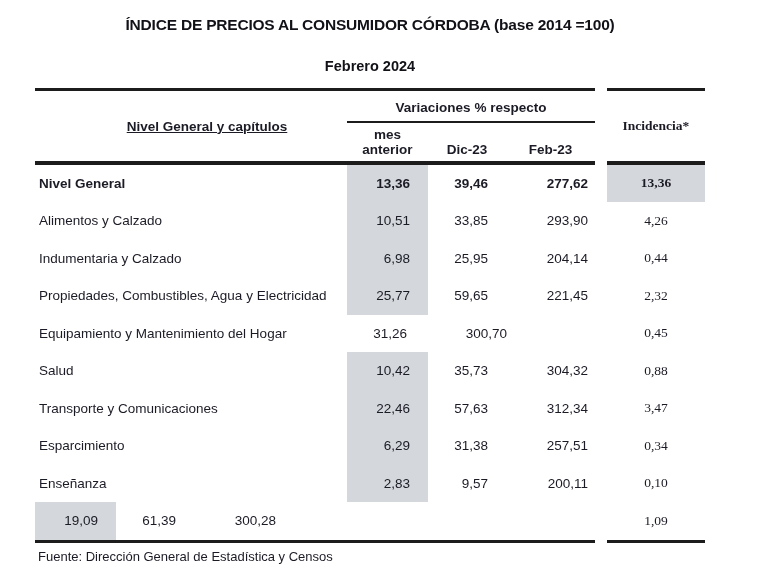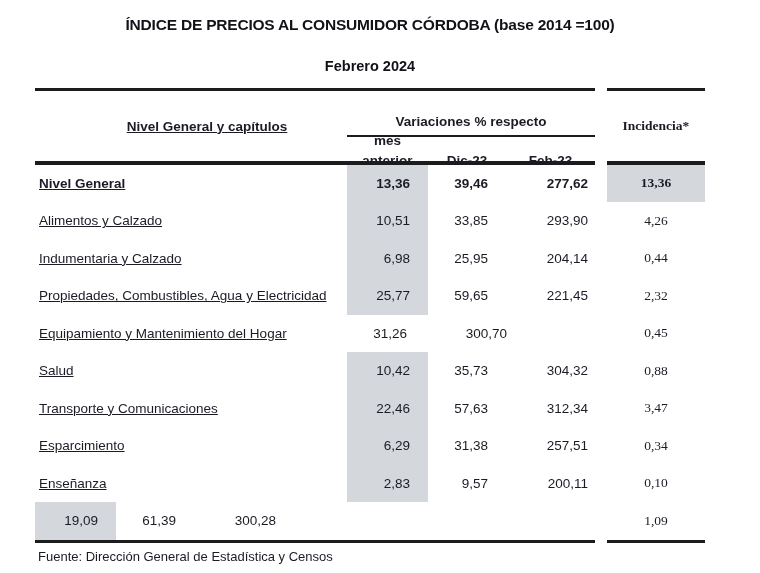--- a/index.html
+++ b/index.html
@@ -26,40 +26,40 @@
   .hrule.thick{height:3.5px;}
   .thin-rule{background:var(--rule);height:1.5px;width:100%;}
   
   .main-table{position:absolute;left:35px;top:88px;width:560px;}
   .mt-header{position:relative;height:70px;}
   .label-header{
     position:absolute;left:16px;top:0;width:312px;height:100%;
     display:flex;align-items:center;justify-content:center;
     font-weight:bold;font-size:13.5px;text-decoration:underline;
   }
-  .var-group{position:absolute;left:312px;top:16px;width:248px;height:100%;}
+  .var-group{position:absolute;left:312px;top:2px;width:248px;height:100%;}
   .var-title{
     height:28px;display:flex;align-items:center;justify-content:center;
     font-weight:bold;font-size:13.5px;
   }
   .subcols{display:flex;height:40.5px;}
   .subcol{
     display:flex;align-items:flex-end;justify-content:center;
-    font-weight:bold;font-size:13.5px;line-height:20px;
+    font-weight:bold;font-size:13.5px;line-height:15px;
     padding-bottom:6px;text-align:center;
   }
   .subcol.mes{width:81px;}
   .subcol.mes span{display:block;width:62px;}
   .subcol.dic{width:78px;}
   .subcol.feb{width:89px;}
   
   .row{display:flex;height:37.5px;align-items:center;font-size:13.5px;}
   .row.bold{font-weight:bold;}
   .cell{height:100%;display:flex;align-items:center;}
-  .cell.label{width:312px;padding-left:4px;text-decoration:underline;}
+  .cell.label{width:312px;padding-left:4px;}
   .cell.mes{width:81px;justify-content:flex-end;padding-right:18px;background:var(--shade);}
   .cell.dic{width:78px;justify-content:flex-end;padding-right:18px;}
   .cell.feb{width:89px;justify-content:flex-end;padding-right:7px;}
   
   .inc-table{position:absolute;left:607px;top:88px;width:98px;font-family:Liberation Serif, serif;}
   .inc-header{
     height:70px;display:flex;align-items:center;justify-content:center;
     font-weight:bold;font-size:13.5px;
   }
   .inc-cell{

